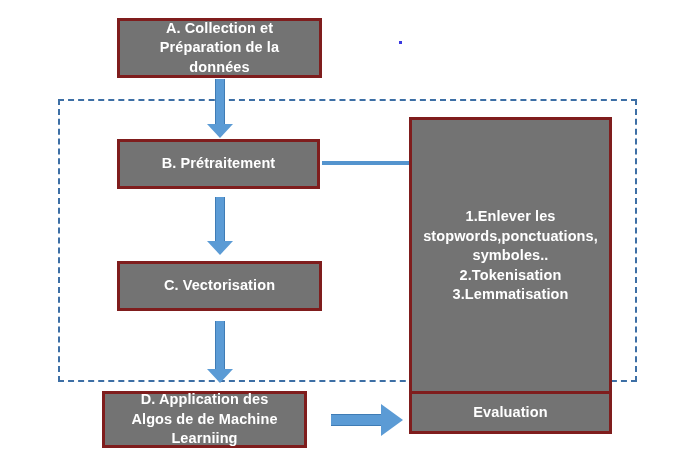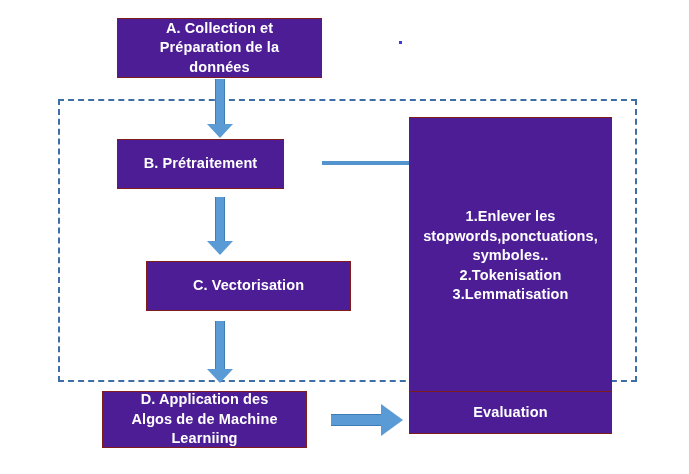--- a/index.html
+++ b/index.html
@@ -12,44 +12,44 @@
   }
   #canvas {
     position: relative;
     width: 689px;
     height: 474px;
     background: #ffffff;
     overflow: hidden;
   }
   .node {
     position: absolute;
-    background: #4c1d95;
-    border: 1px solid #7f1d1d;
+    background: #737373;
+    border: 3px solid #7f1d1d;
     color: #ffffff;
     font-weight: bold;
     display: flex;
     align-items: center;
     justify-content: center;
     text-align: center;
     box-sizing: border-box;
     line-height: 1.35;
     font-size: 14.5px;
     letter-spacing: 0.1px;
   }
   .node .inner {
     width: 100%;
     padding: 0 6px;
     box-sizing: border-box;
     white-space: pre-line;
   }
 
   
   #node-a      { left: 117px; top: 18px;  width: 205px; height: 60px; }
-  #node-b      { left: 117px; top: 139px; width: 167px; height: 50px; }
-  #node-c      { left: 117px; top: 261px; width: 205px; height: 50px; margin-left: 29px; }
+  #node-b      { left: 117px; top: 139px; width: 203px; height: 50px; }
+  #node-c      { left: 117px; top: 261px; width: 205px; height: 50px; }
   #node-d      { left: 102px; top: 391px; width: 205px; height: 57px; }
   #node-detail { left: 409px; top: 117px; width: 203px; height: 278px; }
   #node-eval   { left: 409px; top: 391px; width: 203px; height: 43px; }
 
   
   #dashed-region {
     position: absolute;
     left: 58px;
     top: 99px;
     width: 579px;

